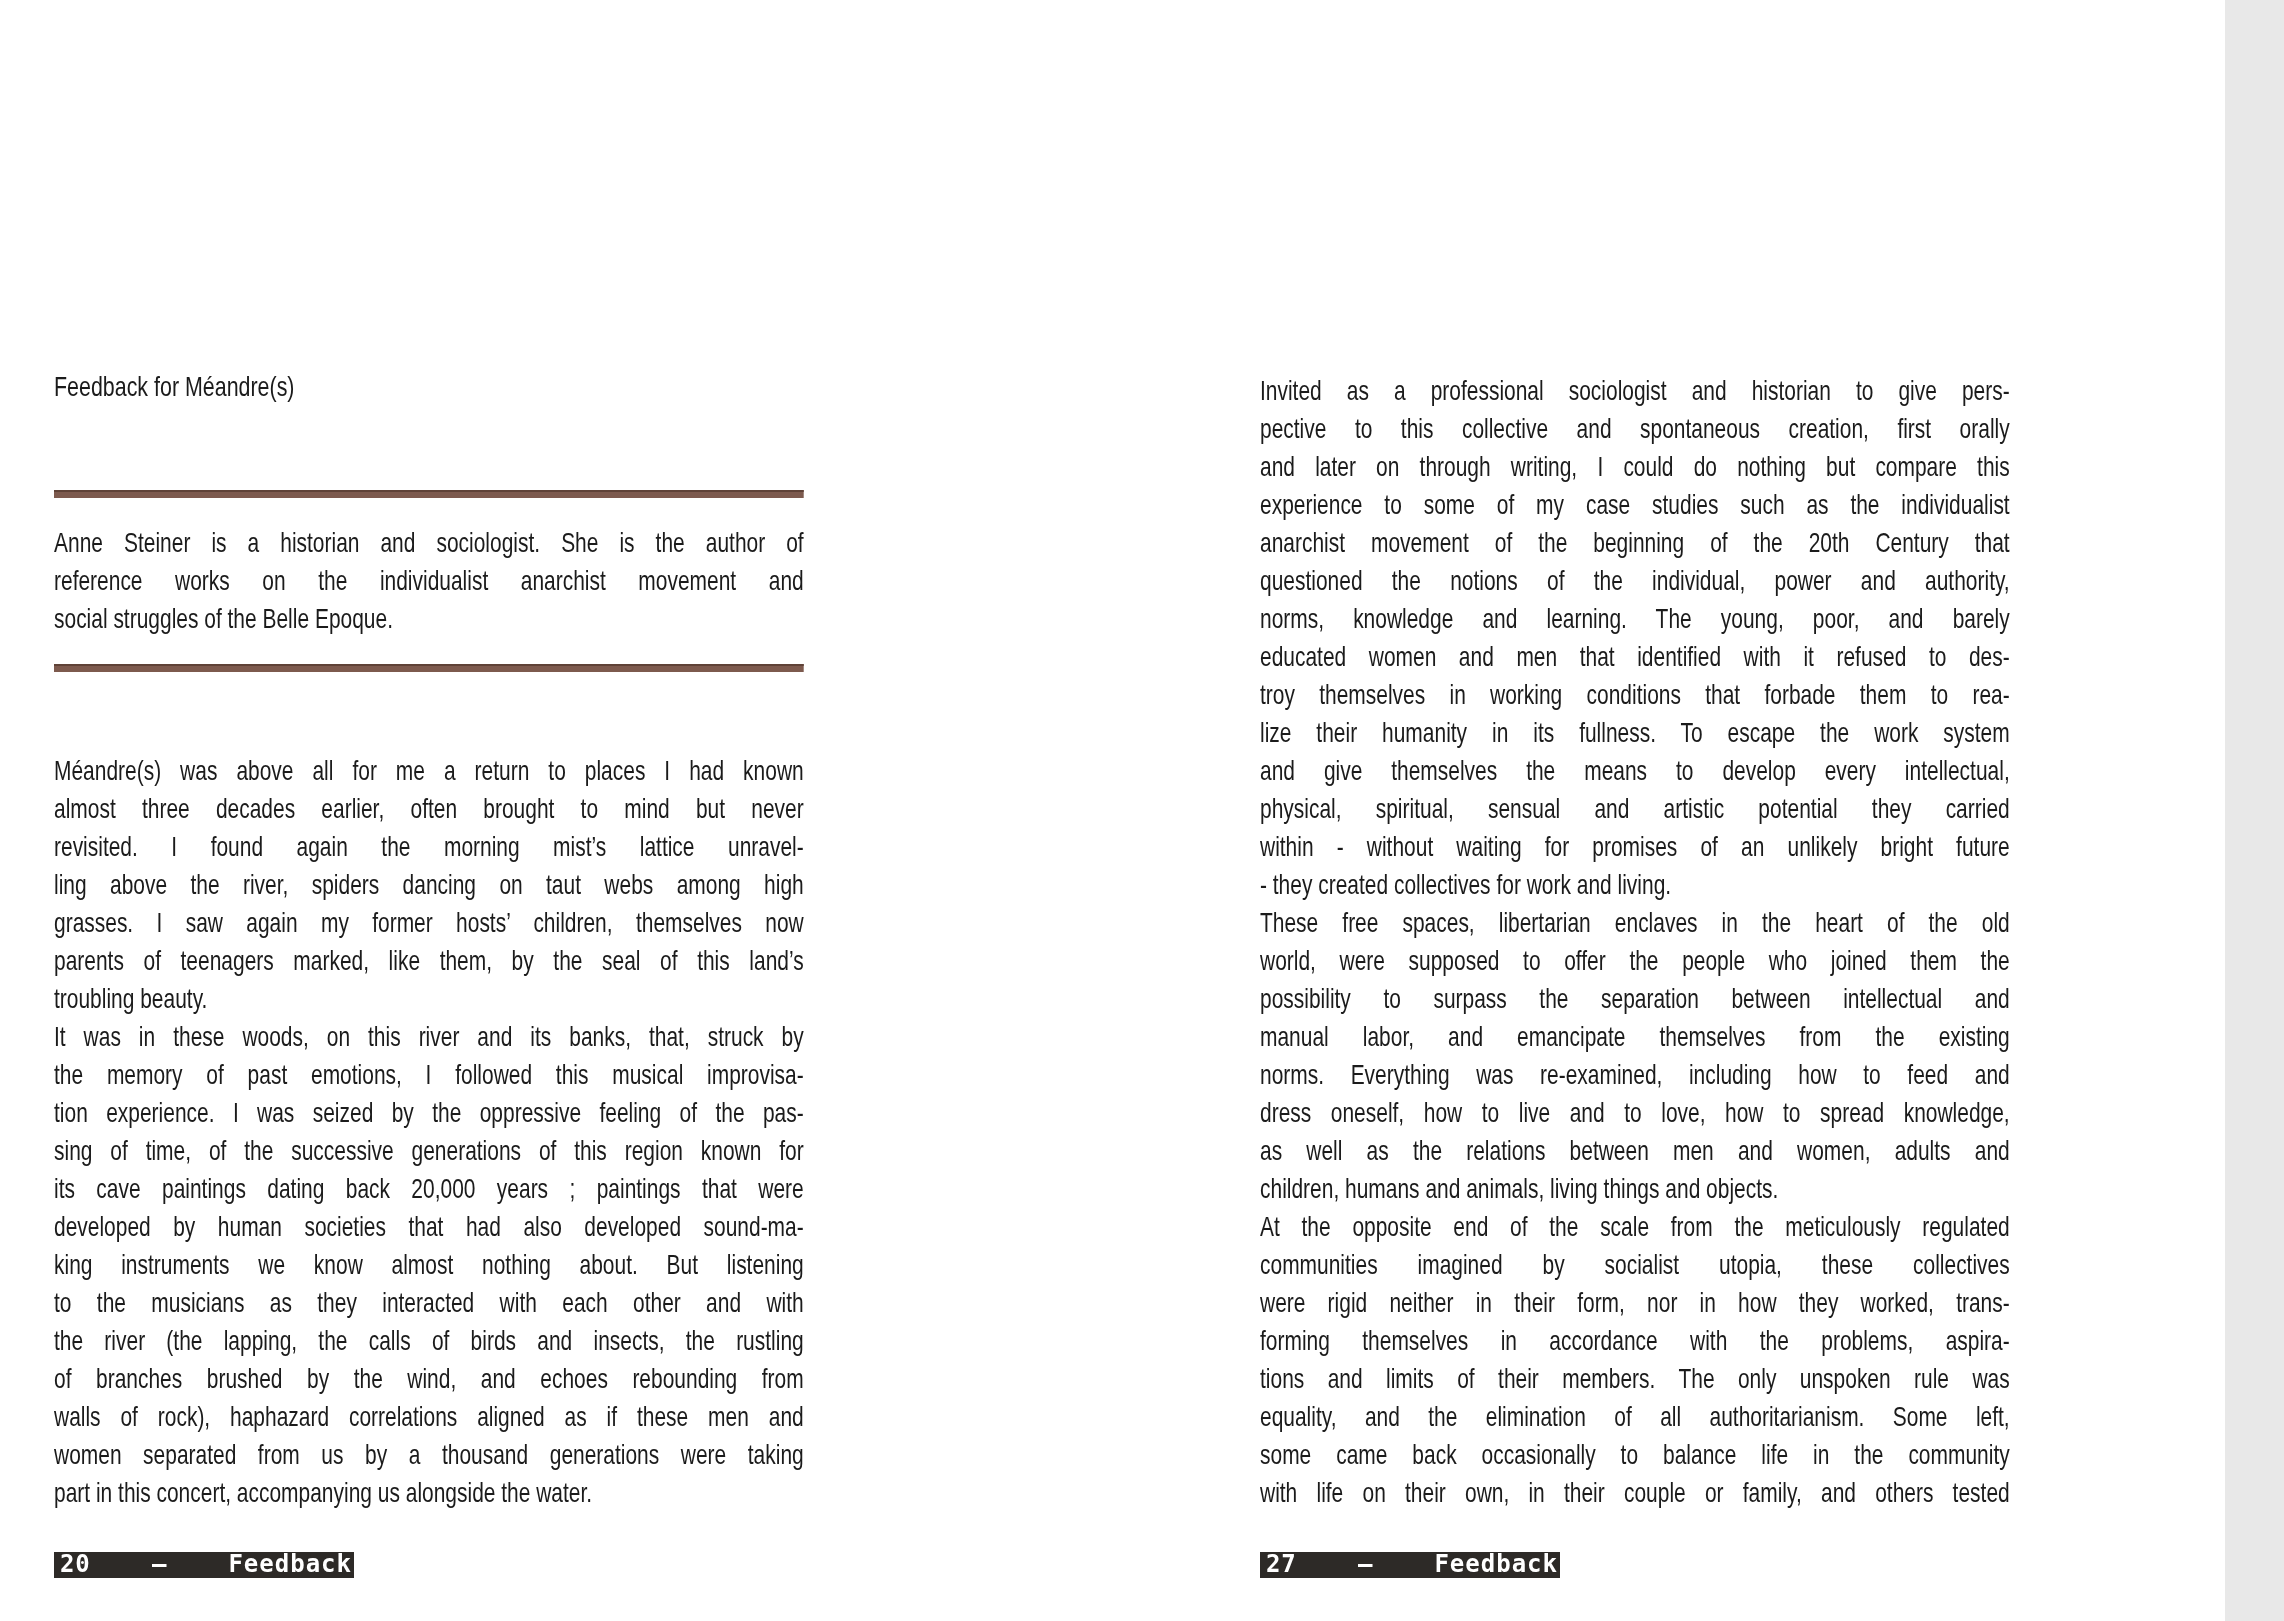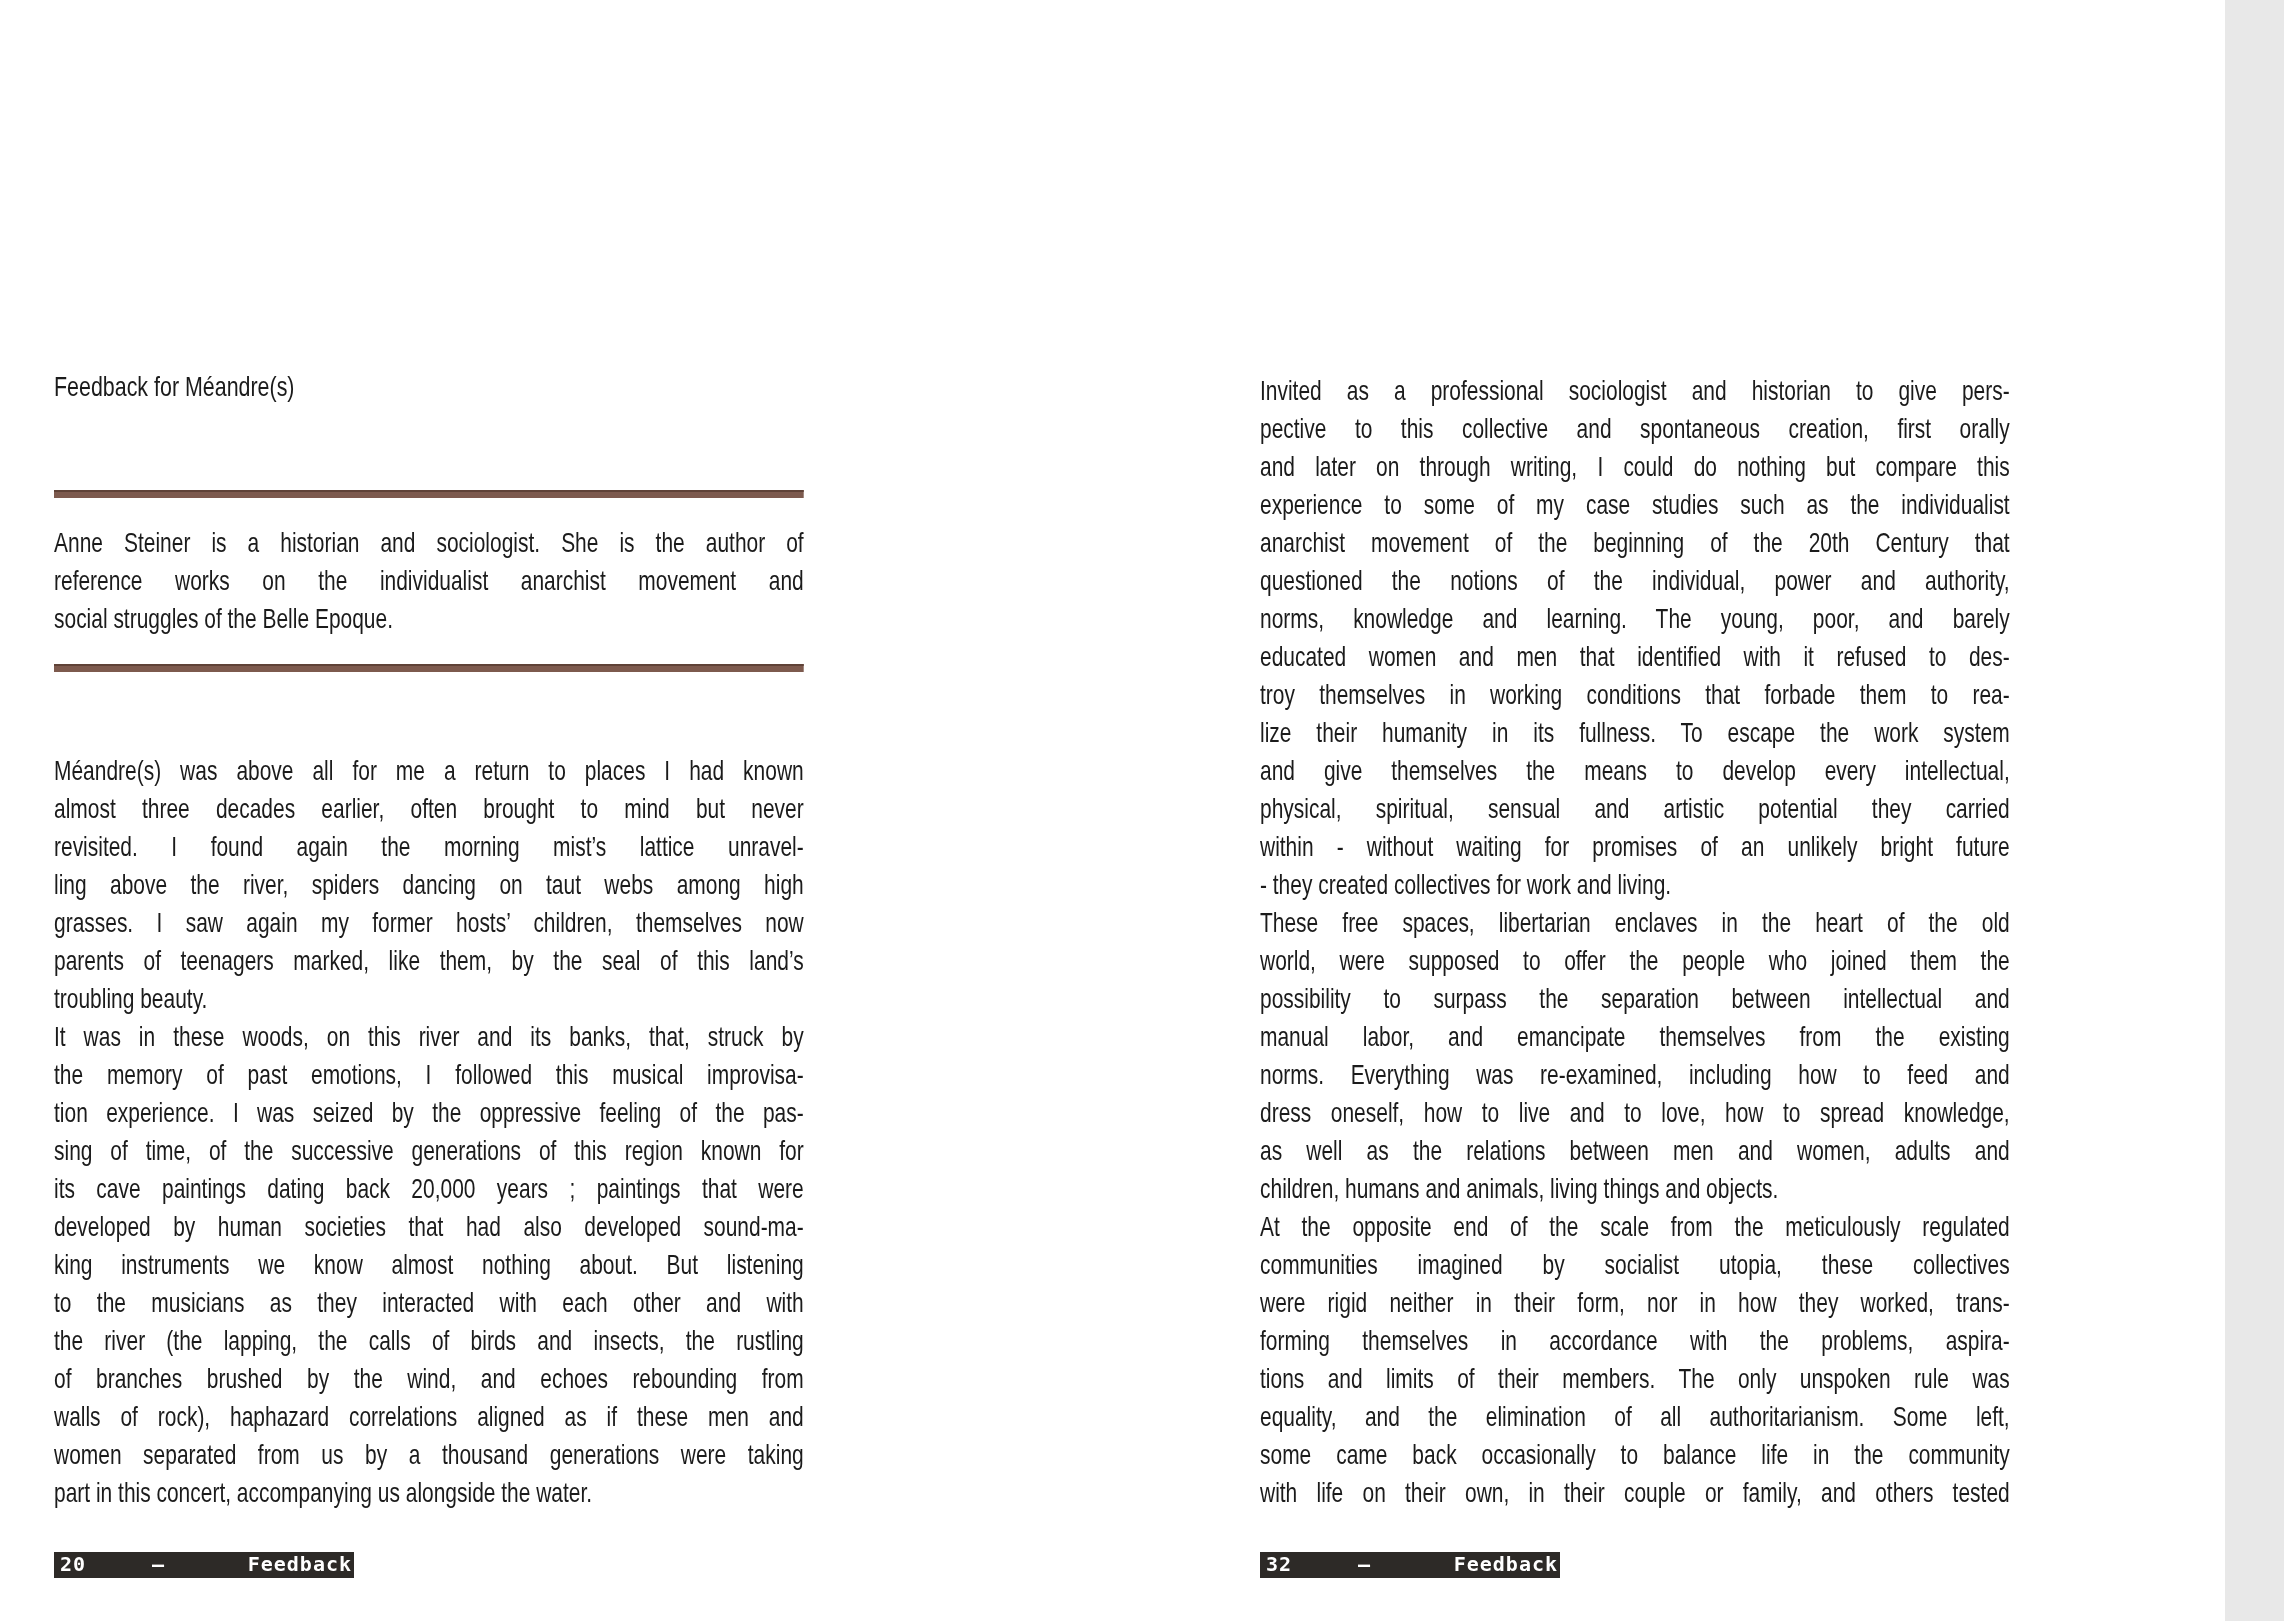--- a/index.html
+++ b/index.html
@@ -60,21 +60,21 @@
   }
   .line.last{
     text-align-last:left;
   }
 
   .footer-bar{
     position:absolute;top:1552px;width:300px;height:25.5px;
     background:var(--footer-bar);
     color:var(--footer-text);
     font-family:"DejaVu Sans Mono","Liberation Mono",monospace;
-    font-size:20px;font-weight:bold;
+    font-size:24px;font-weight:bold;
     line-height:25.5px;
     letter-spacing:1px;
   }
   .footer-left{left:54px;}
   .footer-right{left:1260px;}
   .footer-bar .pagenum{position:absolute;left:5.9px;top:0;}
   .footer-bar .dash{position:absolute;left:98px;top:0;}
   .footer-bar .label{position:absolute;right:2px;top:0;margin-left:27px;}
 </style>
 </head>
@@ -161,20 +161,20 @@
             <div class="line">were rigid neither in their form, nor in how they worked, trans-</div>
             <div class="line">forming themselves in accordance with the problems, aspira-</div>
             <div class="line">tions and limits of their members. The only unspoken rule was</div>
             <div class="line">equality, and the elimination of all authoritarianism. Some left,</div>
             <div class="line">some came back occasionally to balance life in the community</div>
             <div class="line">with life on their own, in their couple or family, and others tested</div>
           </div>
         </div>
     </div>
     <footer class="footer-bar footer-right">
-      <span class="pagenum">32</span>
+      <span class="pagenum">27</span>
       <span class="dash">–</span>
       <span class="label">Feedback</span>
     </footer>
   </section>
 
 </div>
 
 
 </body></html>

